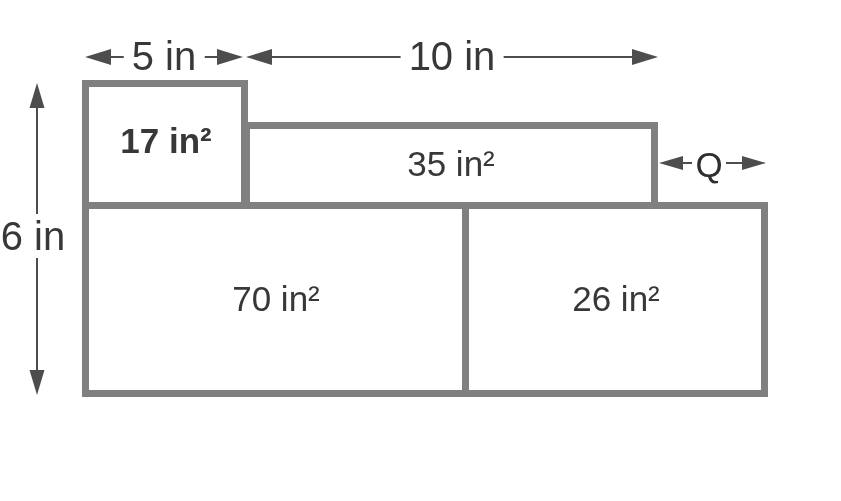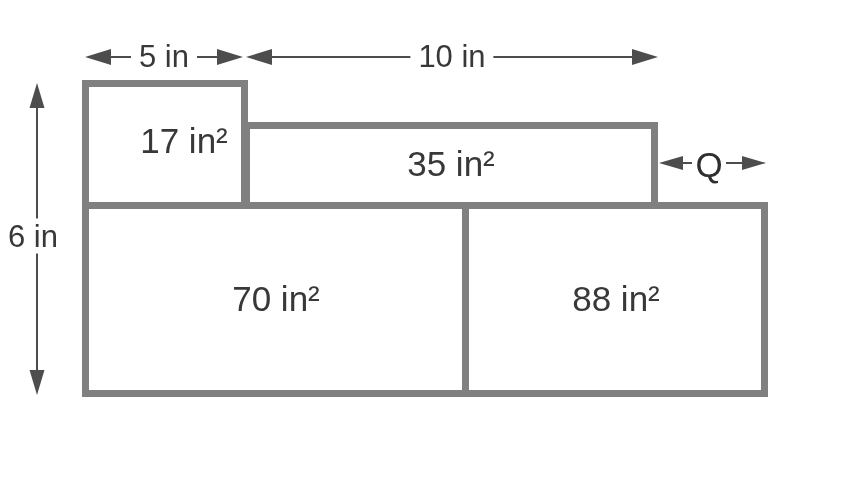--- a/index.html
+++ b/index.html
@@ -24,21 +24,21 @@
     position: absolute;
     transform: translate(-50%, -50%);
     color: #383838;
     white-space: nowrap;
     line-height: 1;
   }
   .area-label {
     font-size: 35px;
   }
   .dim-label {
-    font-size: 31px;
+    font-size: 40px;
     background: #ffffff;
     padding: 2px 8px;
   }
   .q-label {
     font-size: 35px;
     color: #2f2f2f;
   }
 </style>
 </head>
 <body>
@@ -76,21 +76,21 @@
   </svg>
 
   <div class="label dim-label" style="left:164px; top:56px;">5 in</div>
 
   <div class="label dim-label" style="left:452px; top:56px;">10 in</div>
 
   <div class="label dim-label" style="left:33px; top:236px;">6 in</div>
 
   <div class="label q-label" style="left:709px; top:164px;">Q</div>
 
-  <div class="label area-label" style="left:184px; top:140px;">17 in²</div>
+  <div class="label area-label" style="left:166px; top:140px;font-weight:bold;">17 in²</div>
 
   <div class="label area-label" style="left:451px; top:163px;">35 in²</div>
 
   <div class="label area-label" style="left:276px; top:298px;">70 in²</div>
 
-  <div class="label area-label" style="left:616px; top:298px;">88 in²</div>
+  <div class="label area-label" style="left:616px; top:298px;">26 in²</div>
 
 </div>
 
 </body></html>

